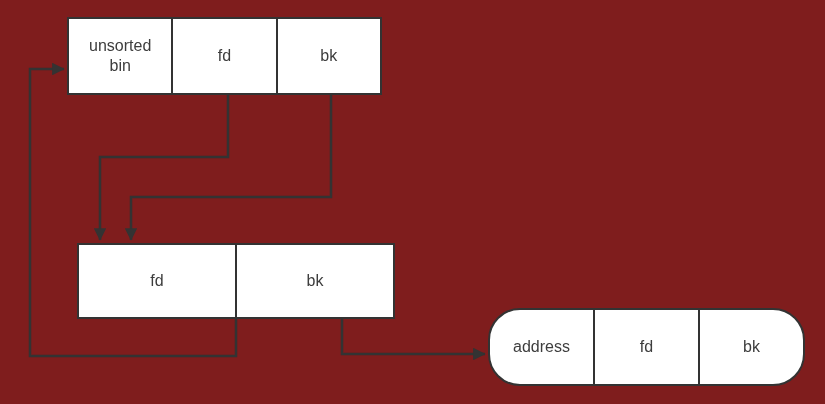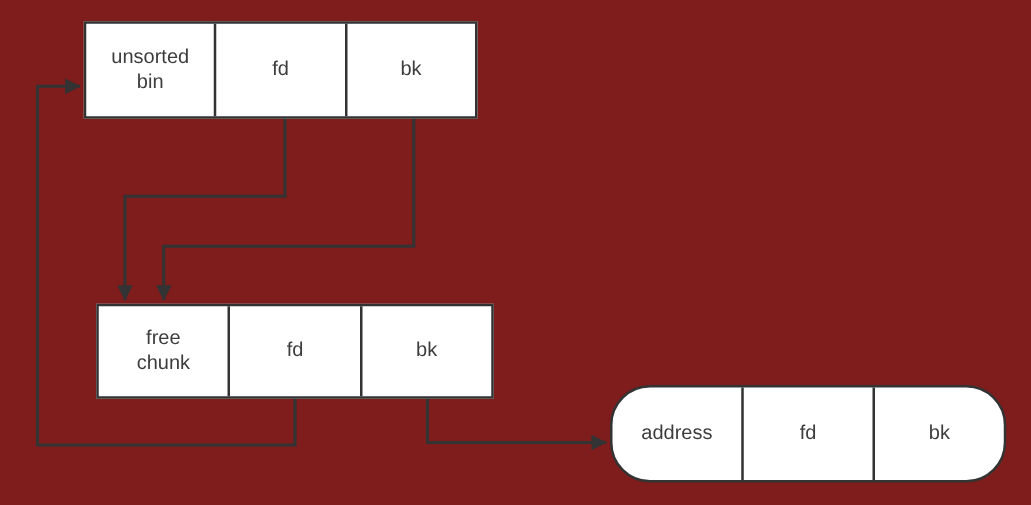--- a/index.html
+++ b/index.html
@@ -67,22 +67,20 @@
   </svg>
 
   <div class="node-box" id="box-unsorted-bin">
     <div class="cell">unsorted
 bin</div>
     <div class="cell">fd</div>
     <div class="cell">bk</div>
   </div>
 
   <div class="node-box" id="box-free-chunk">
-    <div class="cell">free
-chunk</div>
     <div class="cell">fd</div>
     <div class="cell">bk</div>
   </div>
 
   <div class="node-box" id="box-address">
     <div class="cell">address</div>
     <div class="cell">fd</div>
     <div class="cell">bk</div>
   </div>
 

